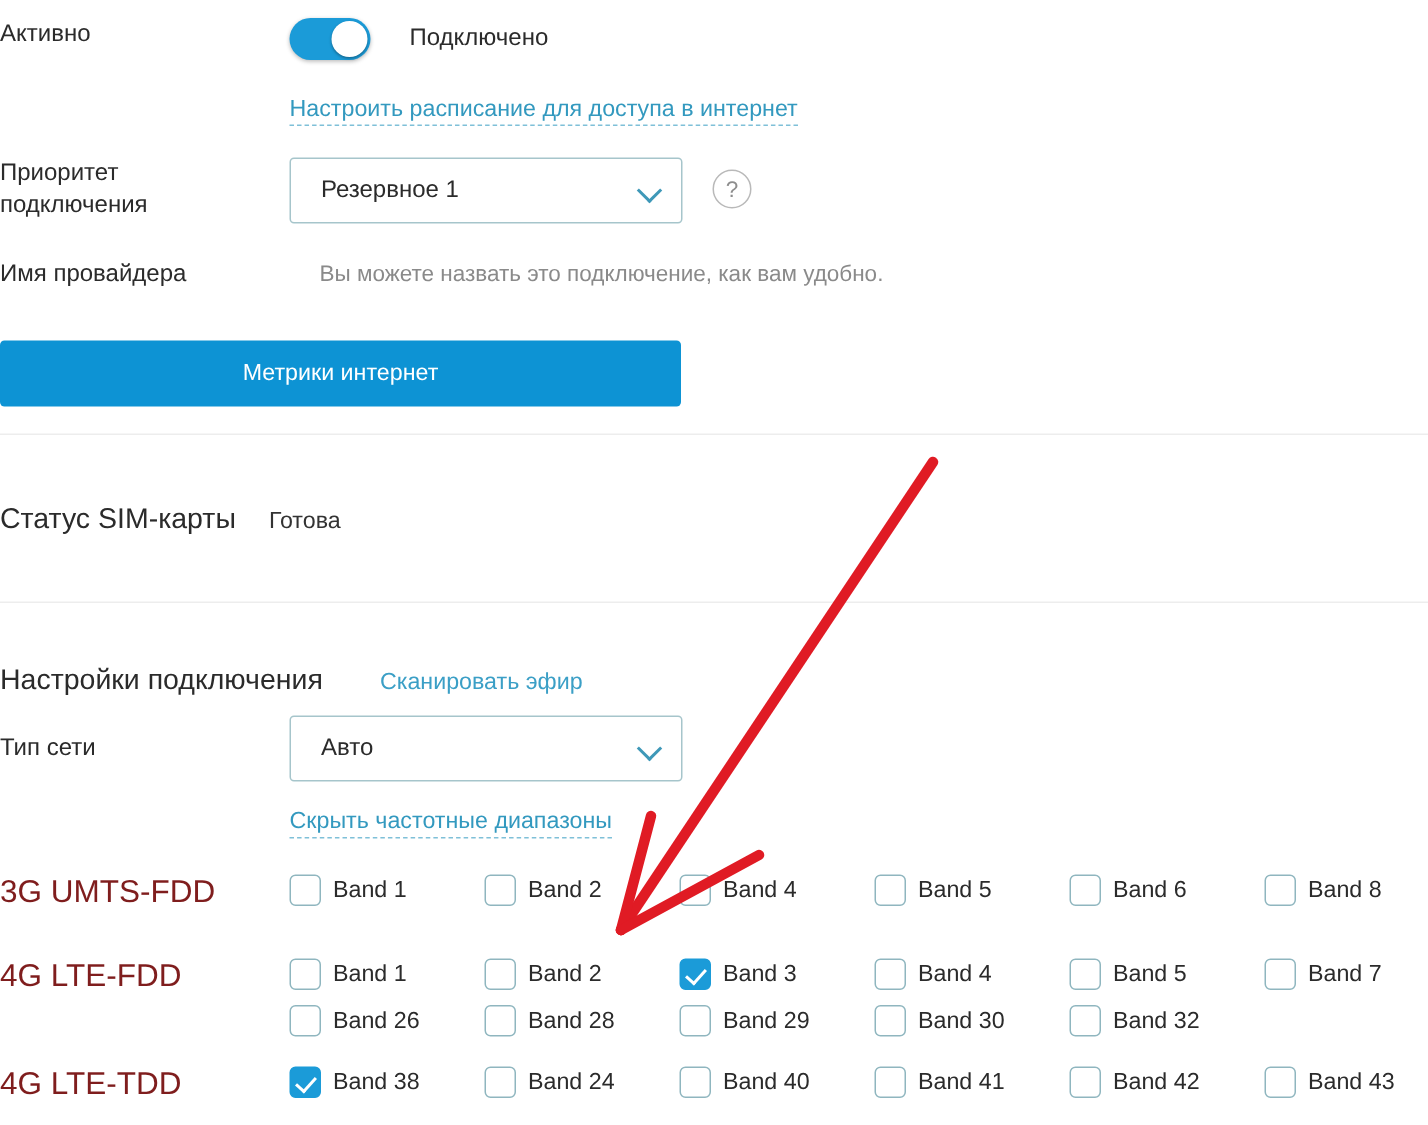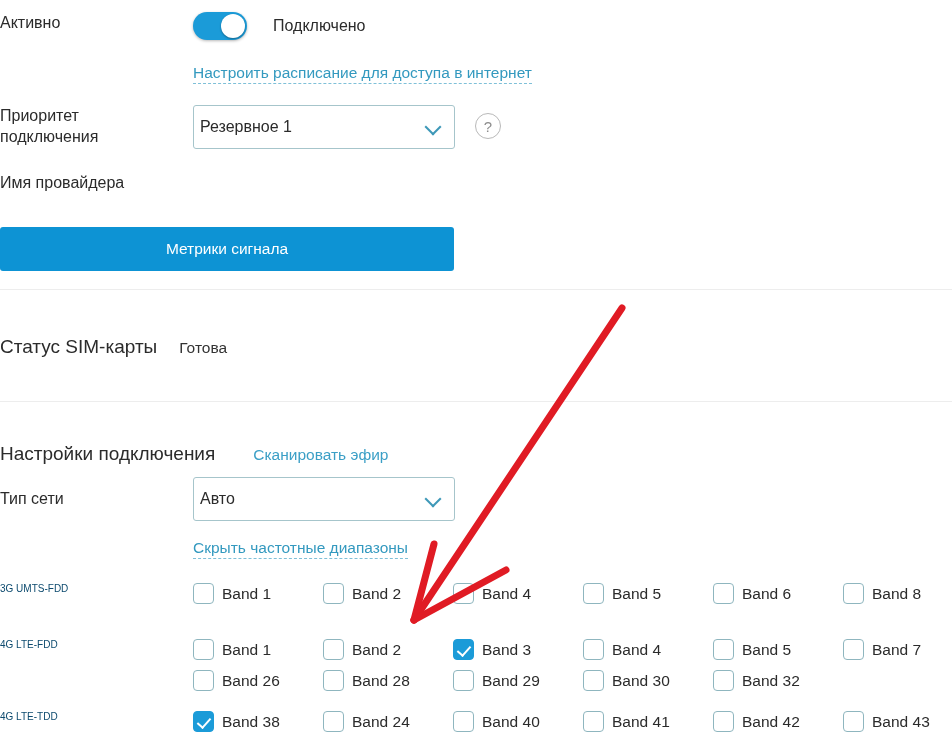--- a/index.html
+++ b/index.html
@@ -60,21 +60,21 @@
   .link.plain { color: #3b9fc6; }
 
   
   .field {
     width: 262px; height: 44px;
     border: 1px solid #a6c5cb;
     border-radius: 3px;
     background: #ffffff;
     display: flex;
     align-items: center;
-    padding: 0 12px 0 6px;
+    padding: 0 12px 0 20px;
     font-size: 16px;
     color: #2b2b2b;
     cursor: pointer;
   }
   .field .val { flex: 1; line-height: 20px; }
   .chev {
     width: 16px; height: 16px;
     flex: 0 0 16px;
     position: relative;
   }
@@ -137,22 +137,22 @@
   .val-plain {
     font-size: 15.5px;
     color: #333333;
   }
 
   
   .band-group { position: absolute; left: 0; width: 952px; }
   .group-label {
     position: absolute;
     left: 0; top: 0;
-    font-size: 10px;
-    color: #0c4a6e;
+    font-size: 21px;
+    color: #7f1d1d;
     white-space: nowrap;
     text-align: right;
   }
   .band-rows { position: absolute; left: 193px; top: 0; }
   .band-row { display: flex; height: 31px; align-items: center; }
   .band-cell {
     width: 130px;
     display: flex;
     align-items: center;
     gap: 8px;
@@ -213,23 +213,24 @@
   </div>
   <div class="field">
     <span class="val">Резервное 1</span>
     <span class="chev"></span>
   </div>
   <div class="help" style="margin-left:20px; margin-top:8px;">?</div>
 </div>
 
 <div class="row" style="left:0; top:161px;">
   <div class="lbl" style="width:193px; line-height:44px;">Имя провайдера</div>
-</div>
-
-<button class="btn-primary" style="background: rgb(13, 147, 212);">Метрики сигнала</button>
+  <div class="hint" style="margin-left:20px; line-height:44px;">Вы можете назвать это подключение, как вам удобно.</div>
+</div>
+
+<button class="btn-primary" style="background: rgb(13, 147, 212);">Метрики интернет</button>
 
 <div class="divider" style="top:289px;"></div>
 
 <div class="row" style="left:0; top:336px; align-items:baseline;">
   <div class="h-sec">Статус SIM-карты</div>
   <div class="val-plain" style="margin-left:22px;">Готова</div>
 </div>
 
 <div class="divider" style="top:401px;"></div>
 

